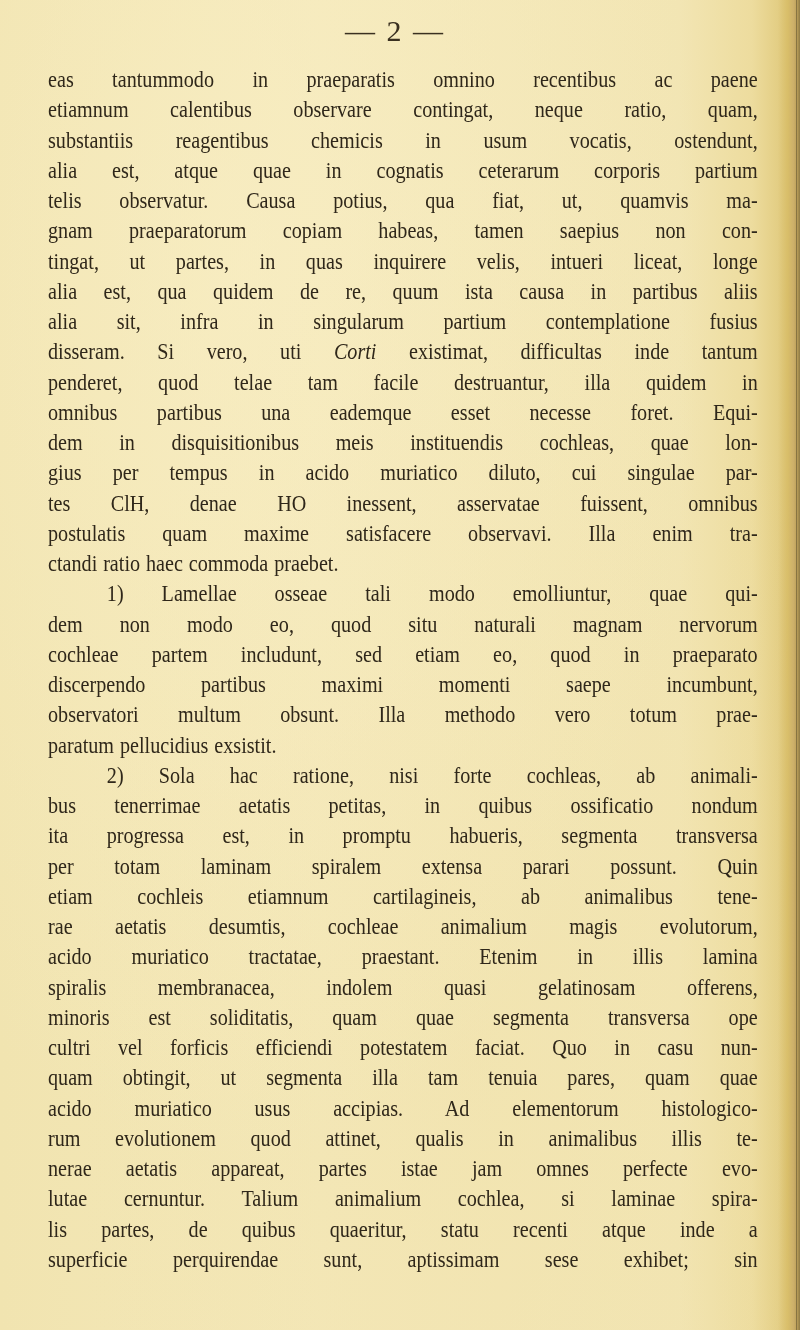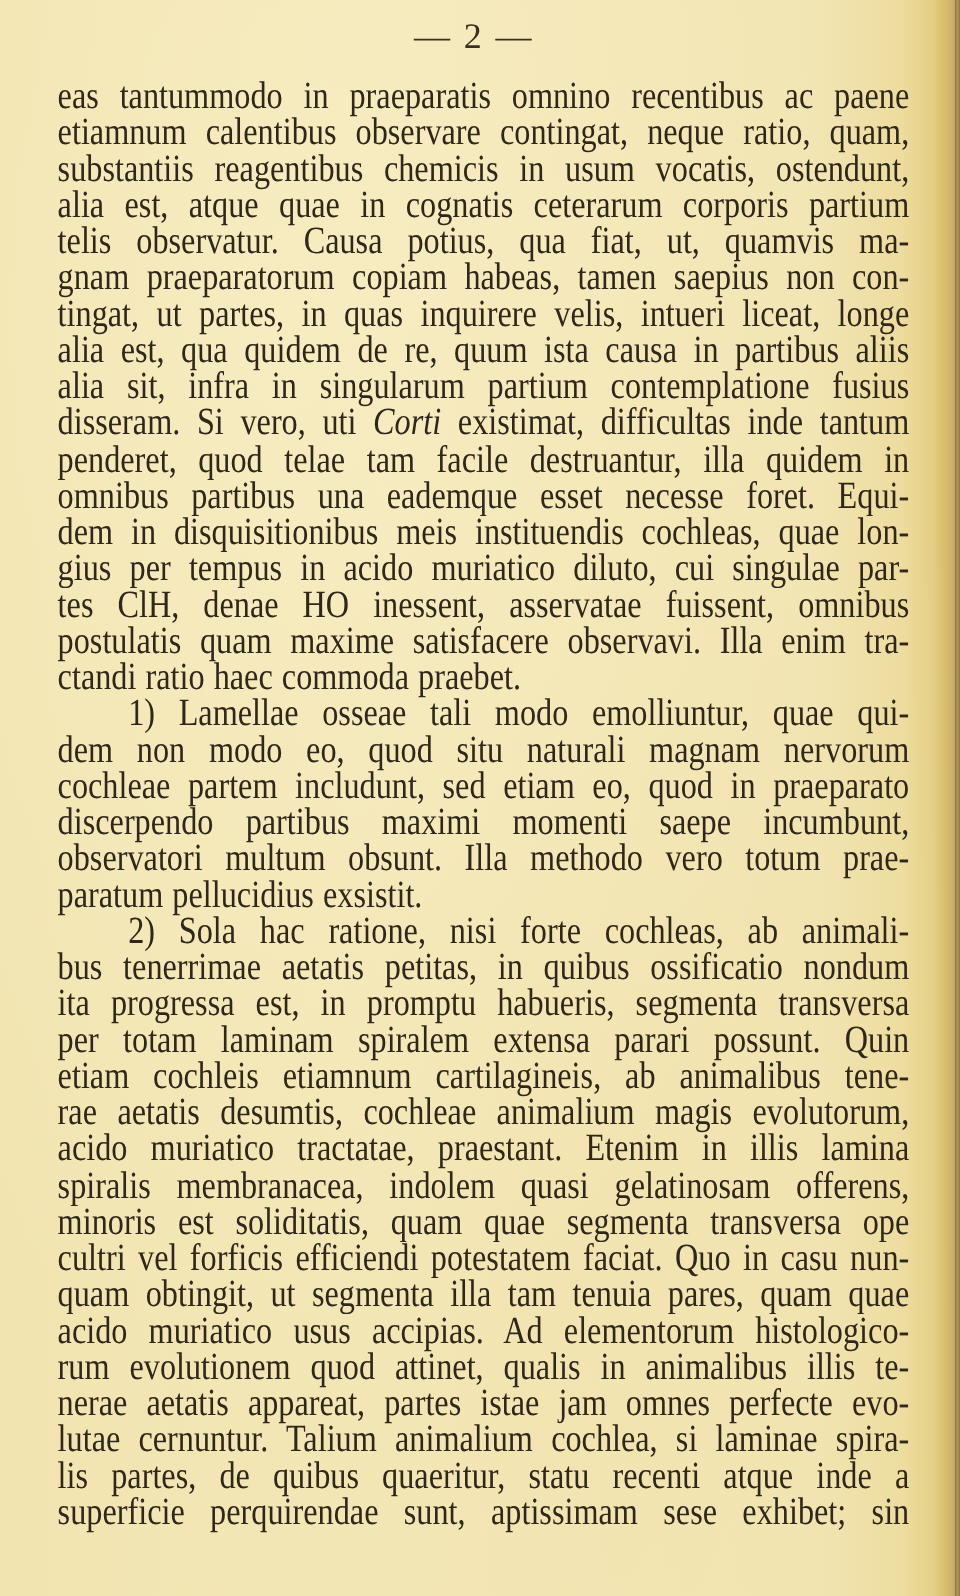--- a/index.html
+++ b/index.html
@@ -45,21 +45,21 @@
       color: #3a3020;
       letter-spacing: 2px;
       line-height: 50px;
     }
     .text-block {
       position: absolute;
       top: 64px;
       left: 48px;
       width: 710px;
       color: #2f271a;
-      font-size: 32px;
+      font-size: 24px;
       line-height: 30.25px;
     }
     .line {
       display: block;
       text-align: justify;
       text-align-last: justify;
       white-space: nowrap;
       height: 30.25px;
       overflow: visible;
       word-spacing: 1px;

